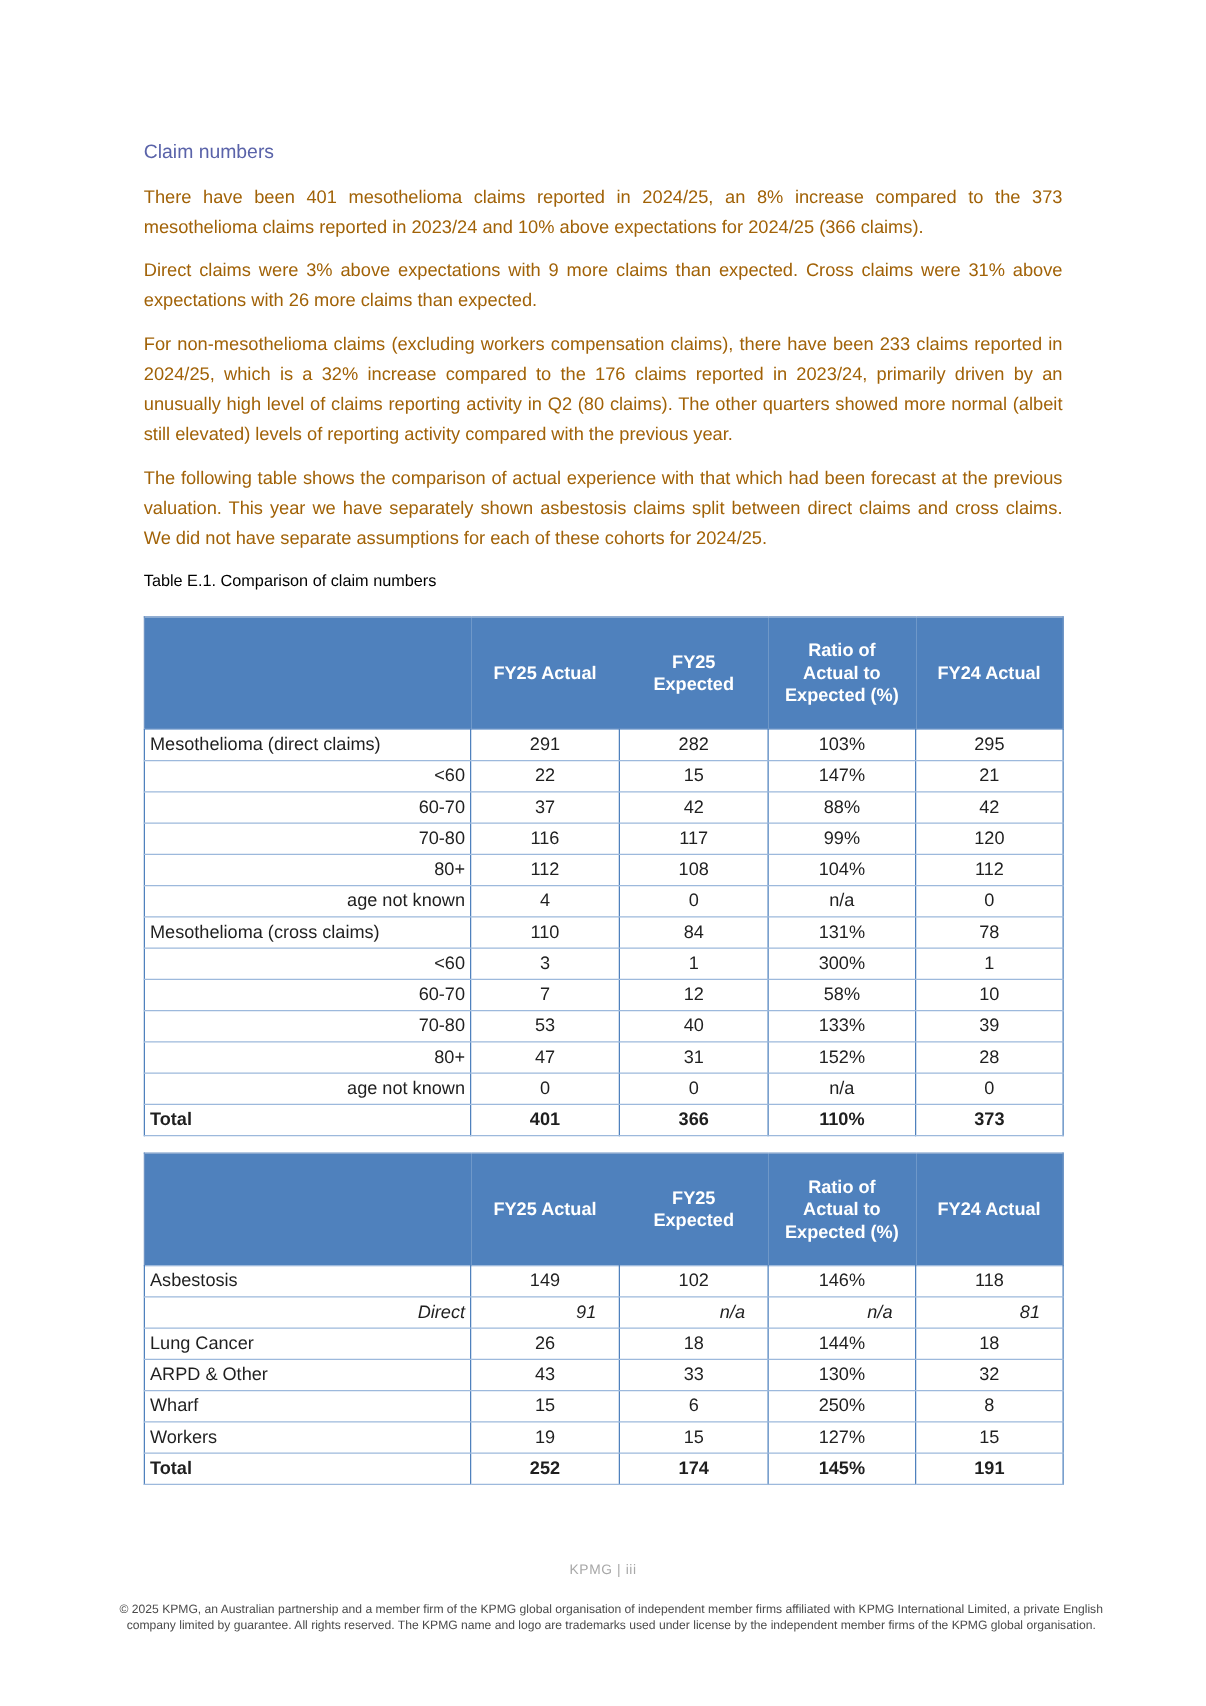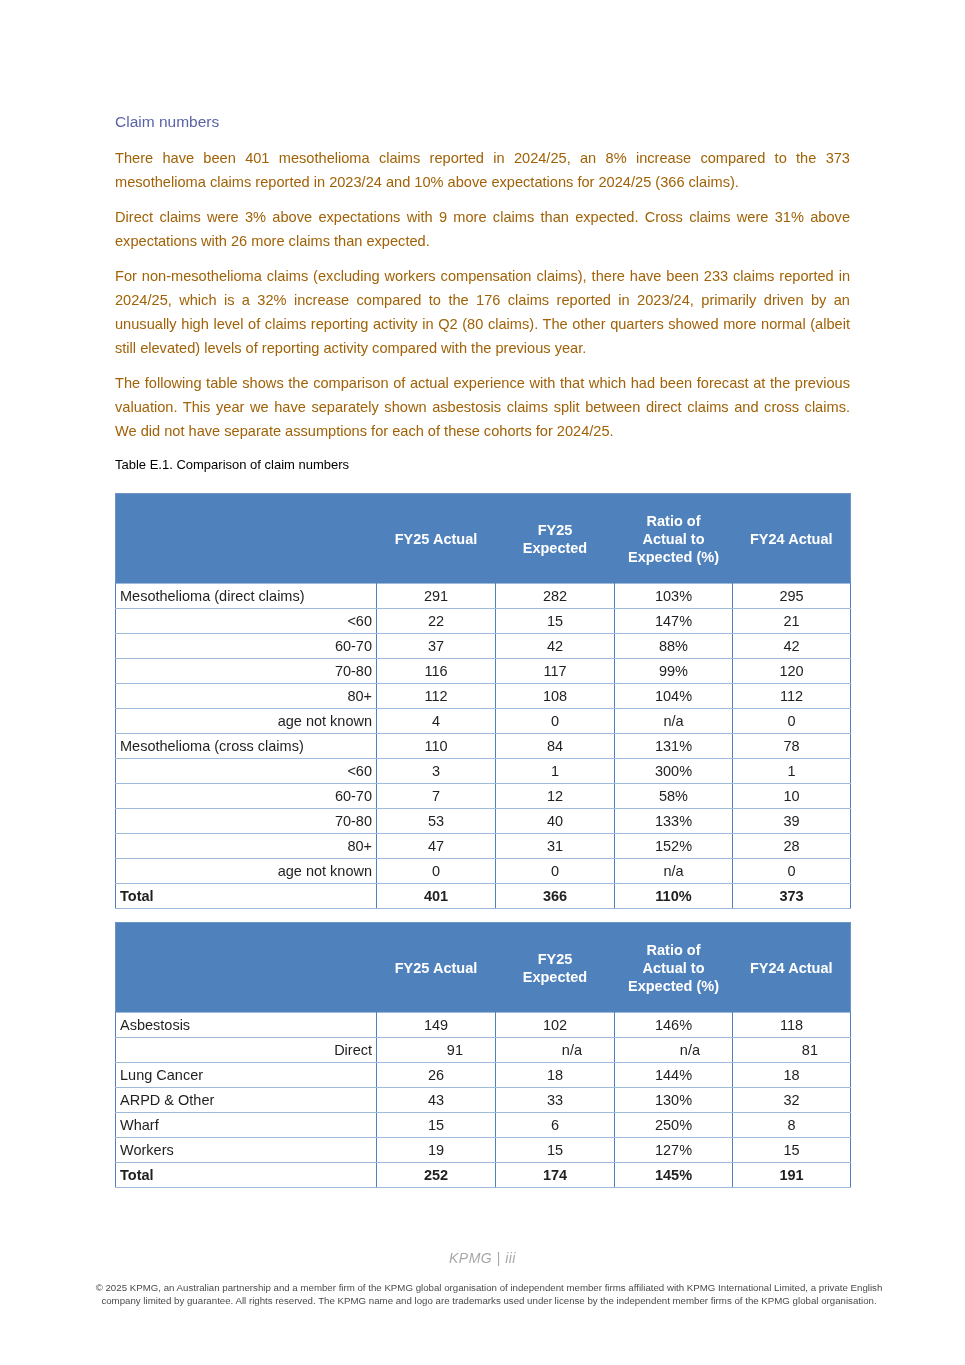--- a/index.html
+++ b/index.html
@@ -67,33 +67,32 @@
     border-top: 1px solid #9db9dc;
     border-bottom: 1px solid #9db9dc;
     background: #ffffff;
   }
   table.claims { border: 1px solid #6f94c4; }
   td.label-cell { text-align: left; }
   td.value-cell { text-align: center; }
   tr.row-group td.value-cell { font-weight: normal; text-align: center; }
   tr.row-sub td.label-cell { text-align: right; }
   tr.row-total td { font-weight: bold; }
-  tr.row-italic td { }
+  tr.row-italic td { font-style: italic; }
   tr.row-italic td.label-cell { text-align: right; }
-  tr.row-italic td.value-cell { text-align: right; padding-right: 32px; }
+  tr.row-italic td.value-cell { text-align: right; padding-right: 18px; }
   .footer-page {
     position: absolute;
     top: 1250px;
     left: 0;
     width: 100%;
     text-align: center;
-    font-size: 14px;
+    font-size: 11px;
     letter-spacing: 0.5px;
     color: #a8a8a8;
-    font-style: italic;
   }
   .footer-copy {
     position: absolute;
     top: 1281px;
     left: 84px;
     width: 810px;
     text-align: center;
     font-size: 9.7px;
     line-height: 13px;
     color: #4a4a4a;

